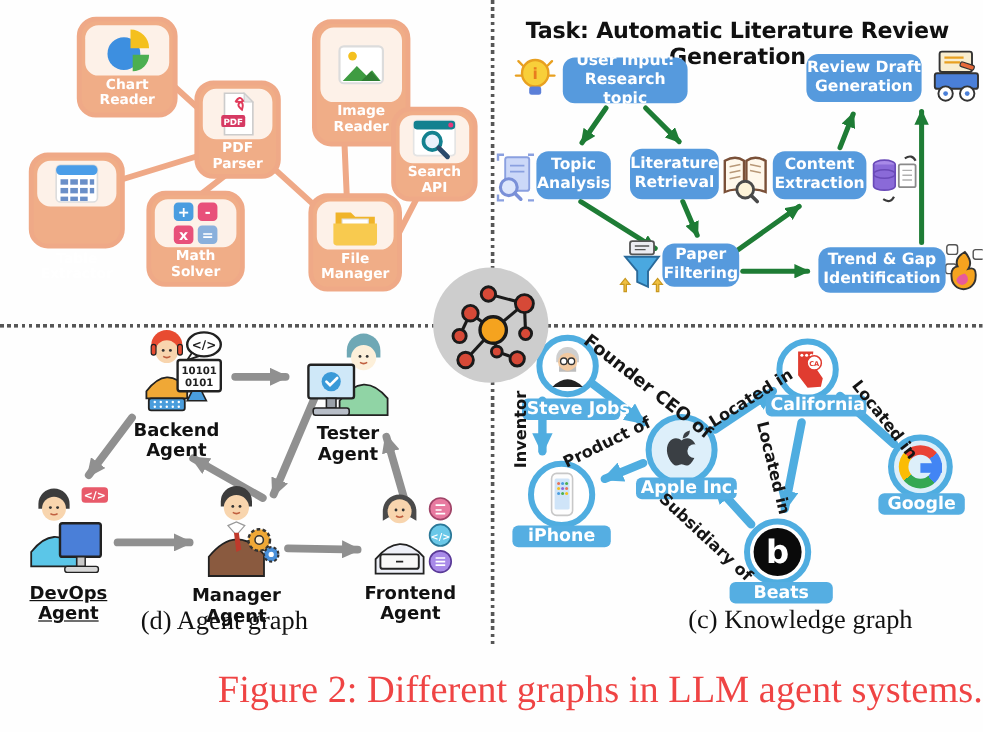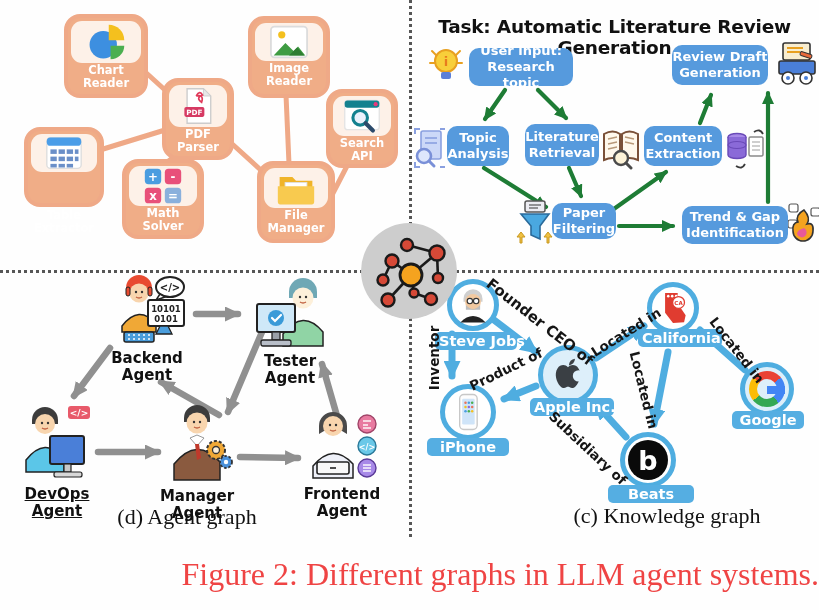--- a/index.html
+++ b/index.html
@@ -79,36 +79,36 @@
           <path d="M27 21 L27 4 A17 17 0 0 1 44 21 Z" fill="#f4c01e"></path>
           <path d="M29 27 L44 27 A15 15 0 0 1 29 42 Z" fill="#4caf50"></path>
         </svg>
       </div>
       <div class="tool-label">
         <div>Chart</div>
         <div>Reader</div>
       </div>
     </div>
 
-    <div class="tool-box" style="left:248px;top:16px;width:82px;height:82px;">
+    <div class="tool-box" style="left:260px;top:16px;width:82px;height:106px;">
       <div class="tool-icon-area">
         <svg width="44" height="38" viewBox="0 0 48 42">
           <rect x="4" y="4" width="40" height="34" rx="4" fill="#ffffff" stroke="#dcdcdc" stroke-width="2"></rect>
           <circle cx="16" cy="13" r="4" fill="#f4c01e"></circle>
           <path d="M7 36 L20 22 L29 31 L34 26 L42 36 Z" fill="#3f9c42"></path>
           <path d="M24 36 L33 27 L41 36 Z" fill="#2e7d32"></path>
         </svg>
       </div>
       <div class="tool-label">
         <div>Image</div>
         <div>Reader</div>
       </div>
     </div>
 
-    <div class="tool-box" style="left:162px;top:67px;width:72px;height:82px;margin-top:11px;">
+    <div class="tool-box" style="left:162px;top:67px;width:72px;height:82px;">
       <div class="tool-icon-area">
         <svg width="40" height="42" viewBox="0 0 44 46">
           <path d="M10 4 H28 L36 12 V42 H10 Z" fill="#ffffff" stroke="#cccccc" stroke-width="1.5"></path>
           <path d="M28 4 L28 12 L36 12 Z" fill="#e8e8e8" stroke="#cccccc" stroke-width="1"></path>
           <path d="M20 12 q4 -7 7 -1 q-8 3 -1 8 q3 -9 -6 -7" fill="none" stroke="#e03a5a" stroke-width="1.8"></path>
           <rect x="7" y="24" width="22" height="11" rx="2" fill="#d63a63"></rect>
           <text x="18" y="33" text-anchor="middle" font-size="8" font-weight="bold" fill="#ffffff">PDF</text>
         </svg>
       </div>
       <div class="tool-label">

